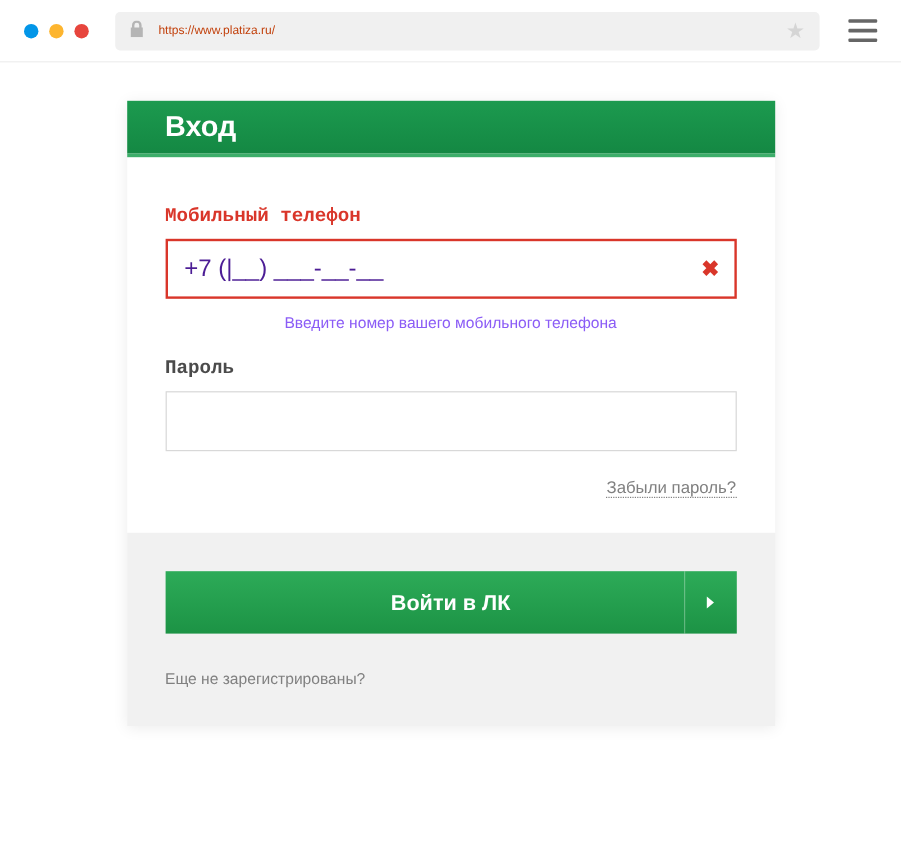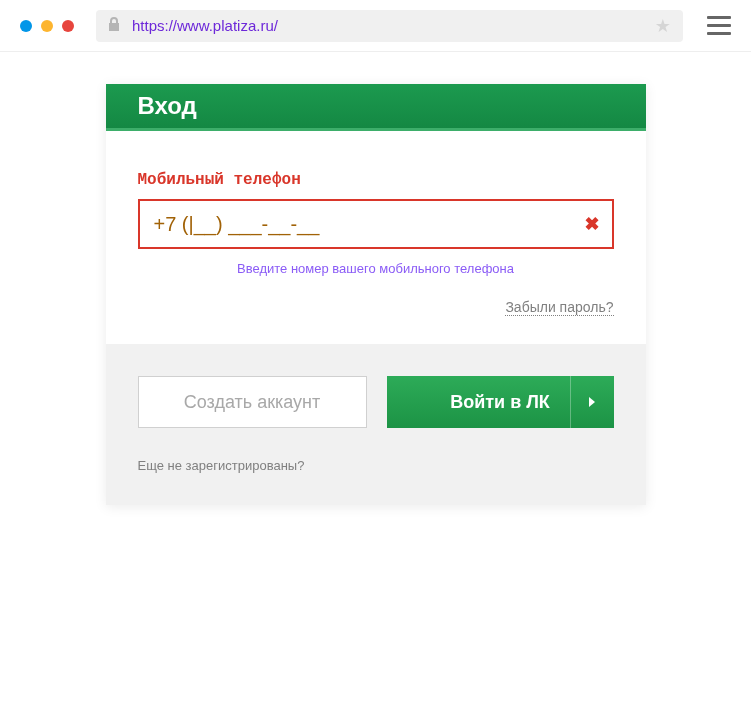--- a/index.html
+++ b/index.html
@@ -43,22 +43,22 @@
       border-radius: 4px;
       height: 32px;
       padding: 0 12px;
     }
     .lock-icon {
       color: #b5b5b5;
       margin-right: 12px;
       font-size: 14px;
     }
     .url-text {
-      color: #6d28d9;
-      font-size: 15px;
+      color: #c2410c;
+      font-size: 10px;
       flex: 1;
     }
     .star-icon {
       color: #d5d5d5;
       font-size: 18px;
     }
     .hamburger {
       margin-left: 24px;
       display: flex;
       flex-direction: column;
@@ -108,21 +108,21 @@
     }
     .input-wrapper {
       position: relative;
     }
     .form-input {
       width: 100%;
       height: 50px;
       border: 1px solid #d8d8d8;
       padding: 16px 14px;
       font-size: 20px;
-      color: #a16207;
+      color: #4c1d95;
       outline: none;
     }
     .form-input.error {
       border: 2px solid #d9362a;
     }
     .clear-btn {
       position: absolute;
       right: 14px;
       top: 50%;
       transform: translateY(-50%);
@@ -240,29 +240,32 @@
         <label class="form-label error">Мобильный телефон</label>
         <div class="input-wrapper">
           <input type="text" class="form-input error" value="+7 (|__) ___-__-__" style="">
           <button class="clear-btn">
             <span>✖</span>
           </button>
         </div>
         <div class="error-text">Введите номер вашего мобильного телефона</div>
       </div>
 
+      <div class="form-group">
+        <label class="form-label">Пароль</label>
+        <input type="password" class="form-input" style="">
+      </div>
 
       <div class="forgot-link">
         <a href="#">Забыли пароль?</a>
       </div>
     </div>
 
     <div class="card-footer">
       <div class="buttons-row">
-        <button class="btn-create">Создать аккаунт</button>
         <button class="btn-login">
           <span>Войти в ЛК</span>
           <span class="arrow-box"></span>
         </button>
       </div>
       <div class="not-registered">Еще не зарегистрированы?</div>
     </div>
   </div>
 </div>
 

